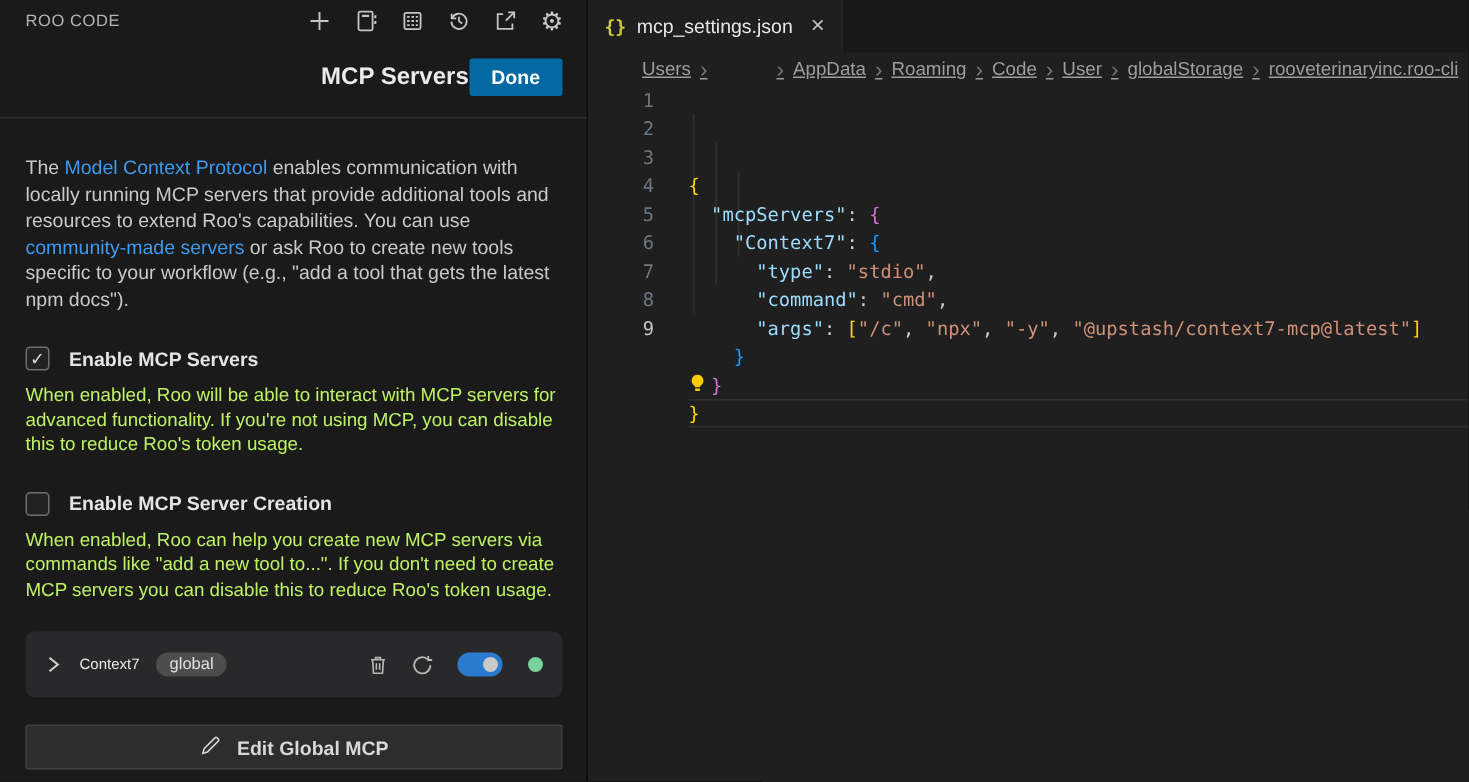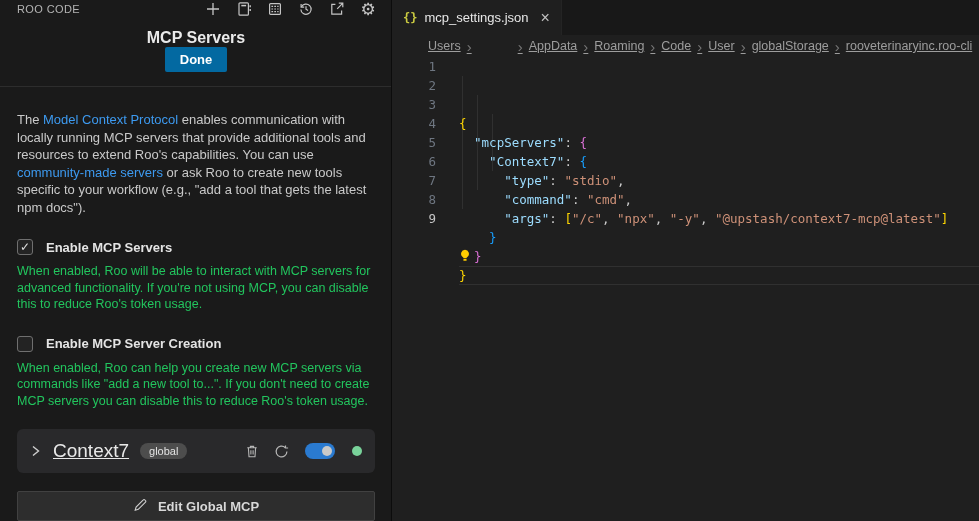--- a/index.html
+++ b/index.html
@@ -4,37 +4,37 @@
 <style>
   html,body{margin:0;padding:0;background:#101010;overflow:hidden;}
   .app{width:979px;height:521px;display:flex;font-family:"Liberation Sans",sans-serif;overflow:hidden;background:#1a1a1a;position:relative;}
   
   .sidebar{width:392px;min-width:392px;box-sizing:border-box;background:#1a1a1a;color:#cccccc;border-right:1px solid #0c0c0c;display:flex;flex-direction:column;}
   .side-top{display:flex;justify-content:space-between;align-items:center;height:34px;padding:0 14px 0 17px;}
   .brand{font-size:11px;color:#b4b4b4;letter-spacing:.4px;}
   .top-icons{display:flex;align-items:center;gap:13px;}
   .ticon{display:inline-flex;align-items:center;justify-content:center;width:18px;height:18px;color:#c5c5c5;cursor:pointer;}
   .gear-glyph{font-size:17px;line-height:17px;color:#c5c5c5;}
-  .side-head{display:flex;justify-content:flex-end;align-items:center;padding:11px 16px 14px 17px;flex-direction:column;}
+  .side-head{display:flex;justify-content:flex-end;align-items:center;padding:11px 16px 14px 17px;}
   .side-head h1{margin:0;font-size:16px;font-weight:bold;color:#eaeaea;}
   .done{background:#0369a1;color:#ffffff;border:none;border-radius:2px;font-size:13px;font-weight:bold;padding:5px 15px;cursor:pointer;font-family:inherit;}
   .divider{border-bottom:1px solid #2d2d2d;}
   .side-body{padding:0 16px 8px 17px;}
   .intro{margin:24px 0 0 0;font-size:13px;line-height:17.5px;color:#c9c9c9;}
   .link{color:#3d9af0;text-decoration:none;cursor:pointer;}
   .section{margin-top:23px;}
   .chk-row{display:flex;align-items:center;gap:13px;}
   .chk{width:16px;height:16px;border:1px solid #6f6f6f;border-radius:3px;background:#232323;display:inline-flex;align-items:center;justify-content:center;cursor:pointer;box-sizing:border-box;}
   .chk .mark{display:none;color:#d9d9d9;font-size:12px;line-height:12px;}
   .chk.checked .mark{display:block;}
   .chk-label{font-size:13px;font-weight:bold;color:#e4e4e4;}
-  .desc{margin:8px 0 0 0;font-size:12.5px;line-height:16.5px;color:#22c55e;}
+  .desc{margin:8px 0 0 0;font-size:12.5px;line-height:16.5px;color:#bef264;}
   .server-card{margin-top:20px;height:44px;background:#29292b;border-radius:6px;display:flex;align-items:center;padding:0 13px;gap:11px;}
   .chev{display:inline-flex;width:12px;color:#cfcfcf;cursor:pointer;}
-  .srv-name{font-size:19px;color:#e8e8e8;text-decoration:underline;}
+  .srv-name{font-size:10px;color:#e8e8e8;}
   .badge{font-size:11px;color:#e2e2e2;background:#4d4d4d;border-radius:9px;padding:2px 9px;}
   .spacer{flex:1;}
   .act{display:inline-flex;align-items:center;justify-content:center;width:18px;height:18px;color:#b6b6b6;cursor:pointer;}
   .toggle{position:relative;width:30px;height:16px;border-radius:8px;background:#2a7ad0;display:inline-block;cursor:pointer;margin-left:4px;}
   .toggle .knob{position:absolute;top:3px;right:3px;width:10px;height:10px;border-radius:50%;background:#c9c9c9;}
   .status-dot{width:10px;height:10px;border-radius:50%;background:#79d29a;margin-left:6px;}
   .actions{display:flex;gap:9px;margin-top:18px;}
   .btn{flex:1;height:30px;background:#2d2d2d;border:1px solid #414141;border-radius:2px;color:#d8d8d8;font-size:13px;font-weight:bold;display:flex;align-items:center;justify-content:center;gap:11px;cursor:pointer;font-family:inherit;}
   
   .editor{flex:1;min-width:0;display:flex;flex-direction:column;background:#1f1f1f;}

